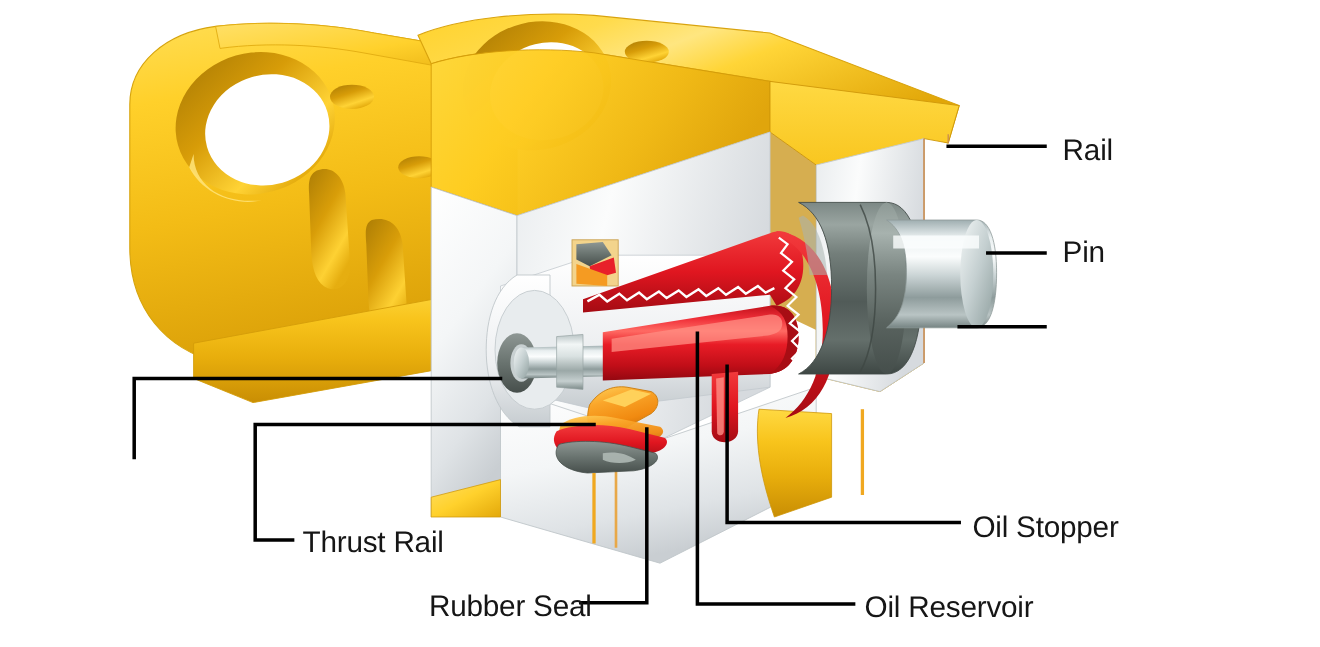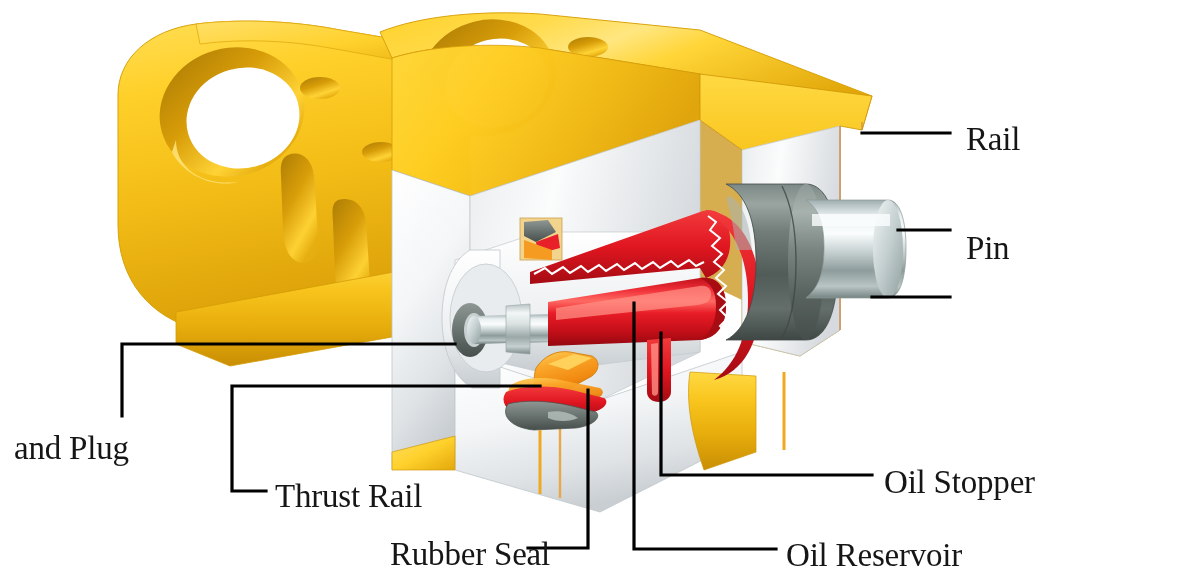--- a/index.html
+++ b/index.html
@@ -3,22 +3,22 @@
 <meta charset="utf-8">
 <title>Track Link Pin and Bushing Cutaway</title>
 <style>
   html,body{margin:0;padding:0;background:#ffffff;}
   body{width:1200px;height:588px;overflow:hidden;
        font-family:"Liberation Sans","DejaVu Sans",sans-serif;}
   #stage{position:relative;width:1200px;height:588px;background:#ffffff;}
   #stage svg{display:block;}
   .lbl{
     position:absolute;
-    font-family:Liberation Serif, serif;
-    font-size:33px;
+    font-family:Liberation Sans, sans-serif;
+    font-size:27px;
     font-weight:400;
     color:#161616;
     white-space:nowrap;
     letter-spacing:-0.2px;
     line-height:1.26;
   }
   .lbl.two-line{white-space:normal;text-align:center;line-height:1.3;}
 </style>
 </head>
 <body>
@@ -298,22 +298,21 @@
       <polyline points="872,297 950,297"></polyline>
       <polyline points="455,344 122,344 122,416"></polyline>
       <polyline points="540,386 232,386 232,491 266,491"></polyline>
       <polyline points="588,390 588,548 528,548"></polyline>
       <polyline points="634,303 634,549 776,549"></polyline>
       <polyline points="661,333 661,475 872,475"></polyline>
     </g>
   </svg>
 
   <div class="lbl" style="left: 966px; top: 119px;">Rail</div>
-  <div class="lbl" style="left: 966px; top: 228px;">Pin</div>
+  <div class="lbl" style="left: 966px; top: 212px;">Pin</div>
   <div class="lbl two-line" style="left: 14px; top: 427px;">
-      <div>and Plug</div>
     </div>
   <div class="lbl" style="left: 275px; top: 476px;">Thrust Rail</div>
   <div class="lbl" style="left: 390px; top: 534px;">Rubber Seal</div>
   <div class="lbl" style="left: 884px; top: 462px;">Oil Stopper</div>
   <div class="lbl" style="left: 786px; top: 535px; text-align: center;">Oil Reservoir</div>
 
 </div>
 
 </body></html>

